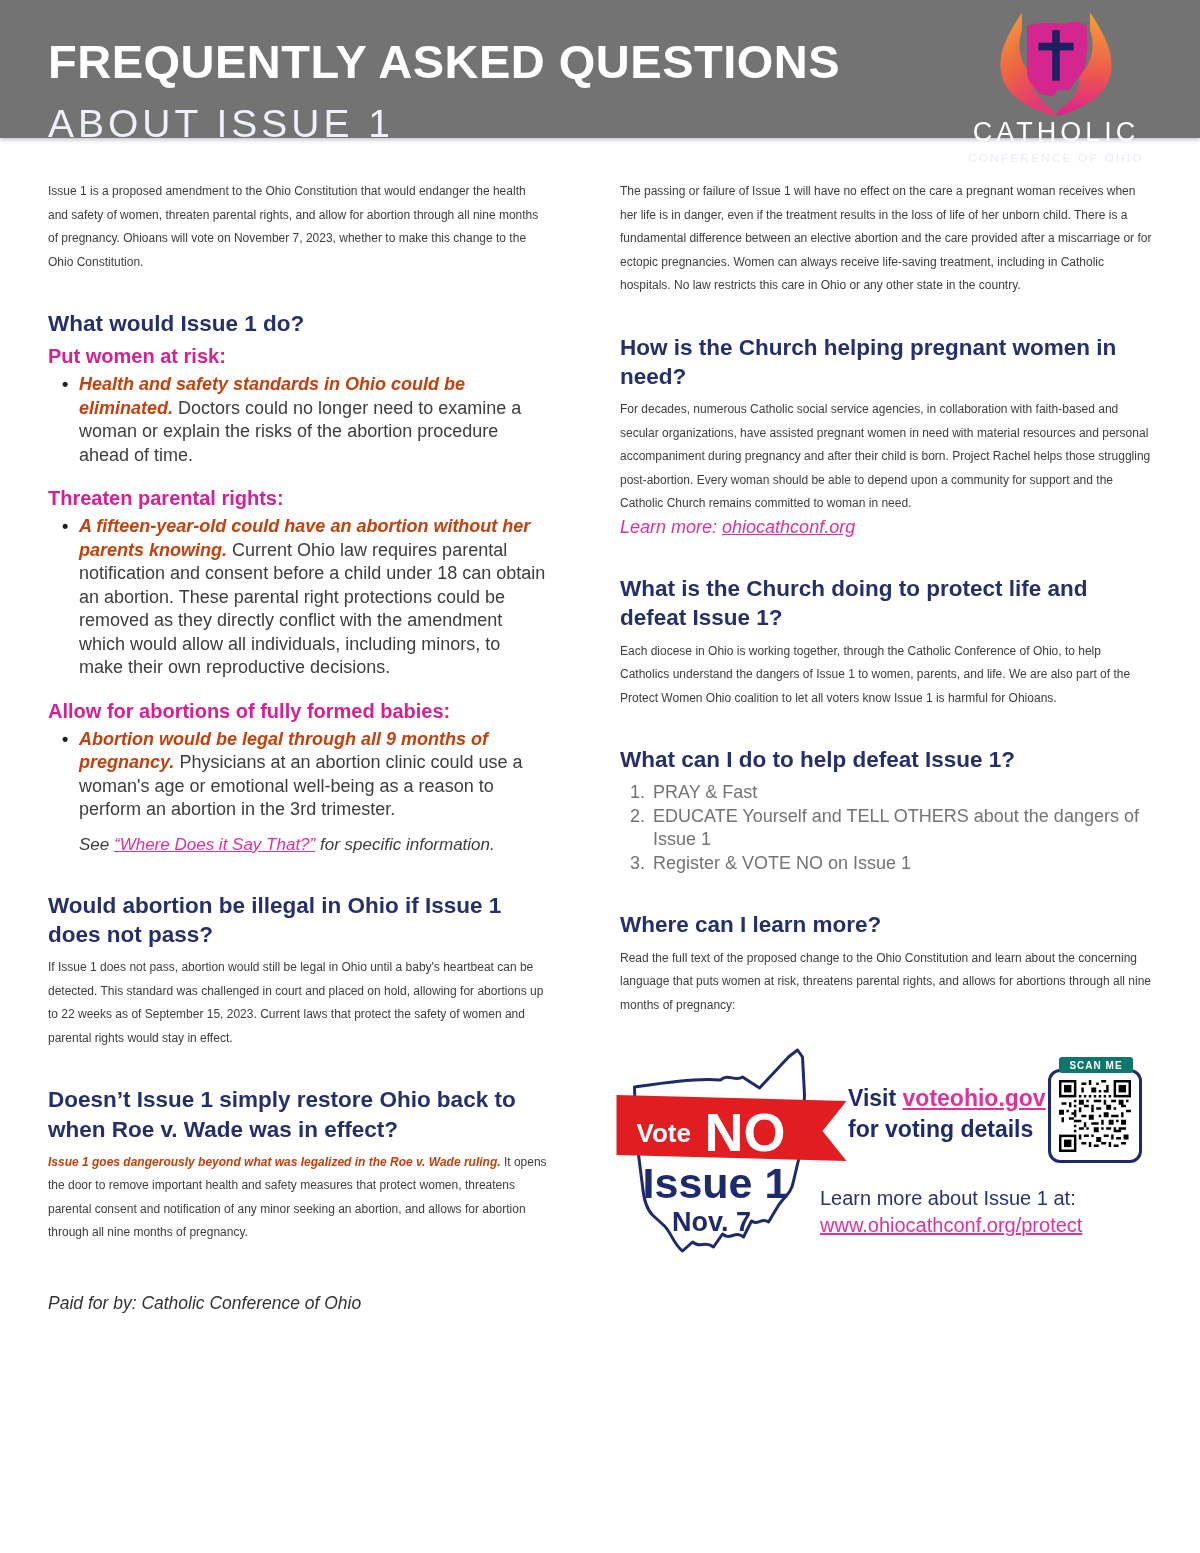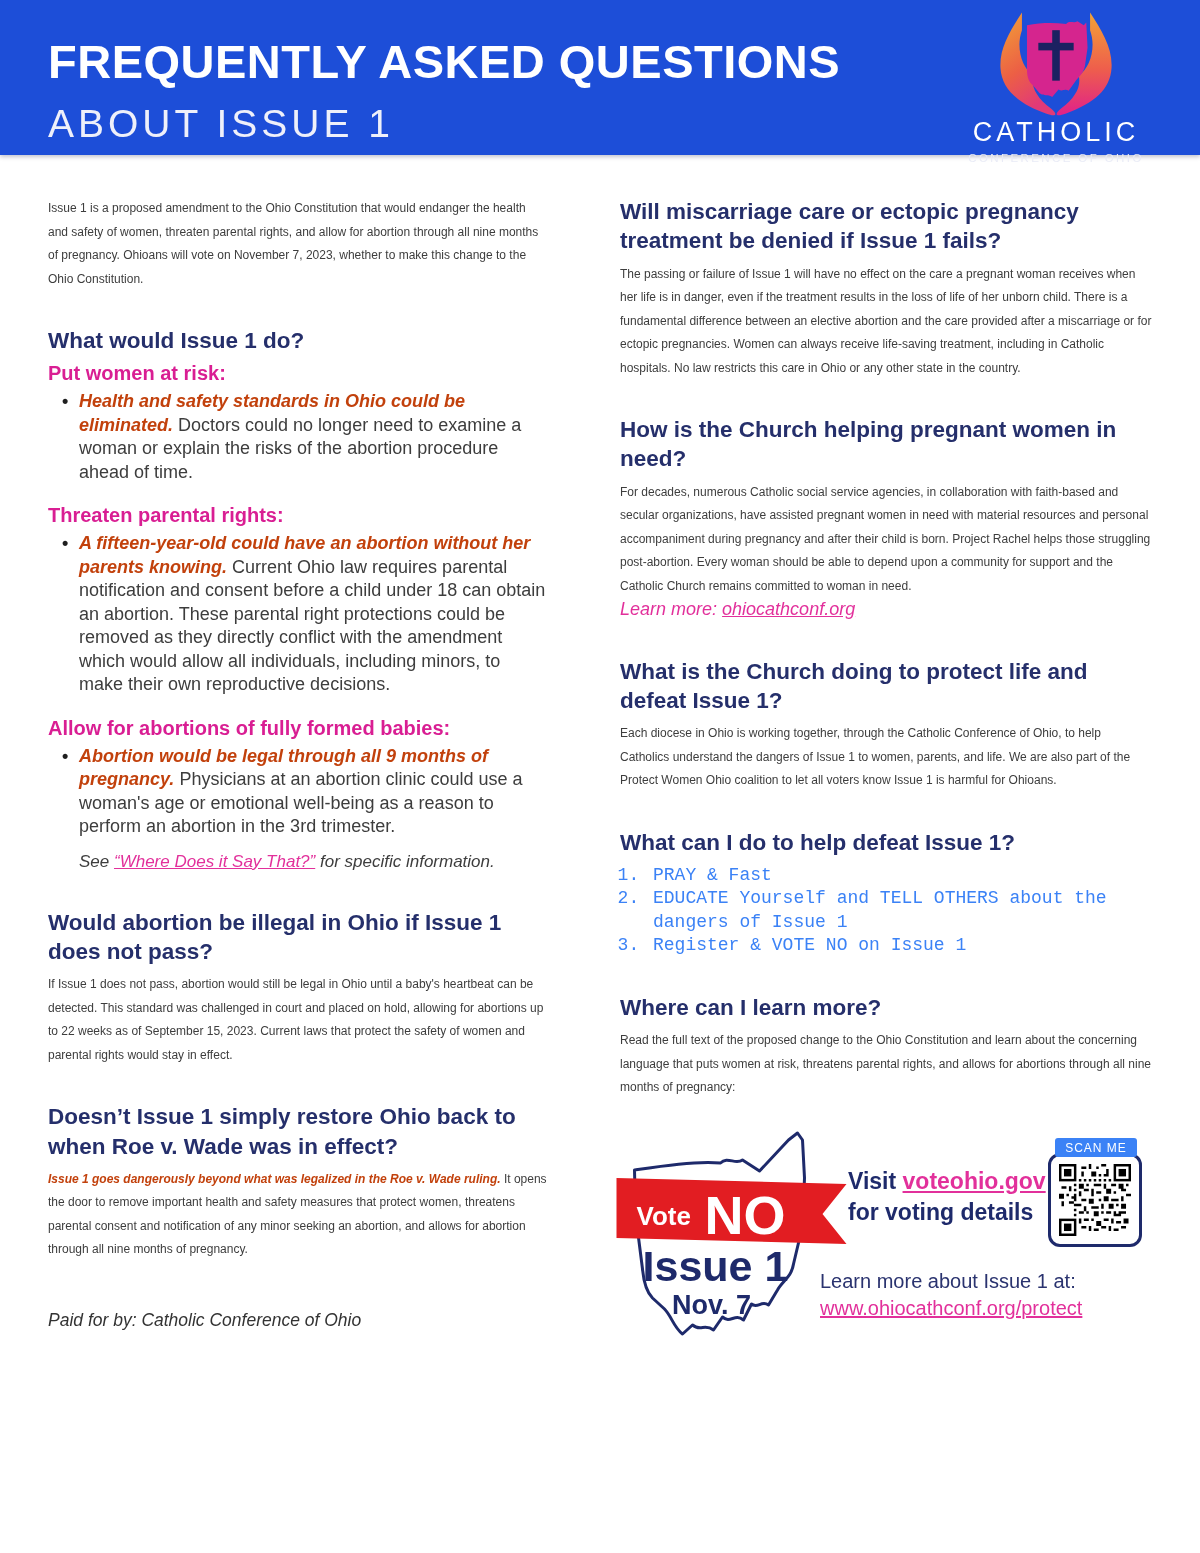--- a/index.html
+++ b/index.html
@@ -5,21 +5,21 @@
   * { margin:0; padding:0; box-sizing:border-box; }
   html,body { background:#ffffff; }
   body { font-family:"Liberation Sans", sans-serif; }
   .page {
     position:relative; width:1200px; height:1553px; margin:0 auto;
     background:#ffffff; overflow:hidden; color:#3d3d3d;
   }
 
   
   .hdr {
-    position:relative; height:155px; background:#1d4ed8;
+    position:relative; height:138px; background:#737373;
     box-shadow:0 2px 4px rgba(20,25,70,.25);
   }
   .hdr-title {
     position:absolute; left:48px; top:34px;
     font-size:47px; font-weight:bold; letter-spacing:.5px; color:#ffffff;
   }
   .hdr-subtitle {
     position:absolute; left:48px; top:102px;
     font-size:39px; font-weight:normal; letter-spacing:4px; color:#eef0fa;
   }
@@ -49,33 +49,33 @@
   ul.bullets li::before {
     content:"•"; position:absolute; left:0; top:0; color:#1f1f1f; font-weight:bold;
   }
   .see-note {
     font-style:italic; font-size:17px; color:#3d3d3d;
     margin:12px 0 0 31px; line-height:22px;
   }
   a.plink { color:#e2309b; text-decoration:underline; cursor:pointer; }
   .learn-more { font-style:italic; color:#e2309b; font-size:18px; line-height:23.5px; }
   ol.steps { margin:3px 0 0 10px; padding-left:20px; }
-  ol.steps li { font-size:18px; line-height:23.5px; color:#3b82f6; padding-left:3px;font-family:Liberation Mono, monospace; }
+  ol.steps li { font-size:18px; line-height:23.5px; color:#737373; padding-left:3px; }
   .paidfor { font-style:italic; font-size:17.5px; color:#333333; margin-top:48px; }
 
   
   .vote-wrap { position:relative; height:235px; margin-top:26px; }
   .ohio-svg { position:absolute; left:-6px; top:0; }
   .visit-block { position:absolute; left:228px; top:40px; font-size:23px; font-weight:bold; color:#1e2a6b; line-height:31px; }
   .visit-block a.plink { font-weight:bold; }
   .learn-block { position:absolute; left:200px; top:142px; font-size:20px; color:#2a336f; line-height:27px; }
   .qr-block { position:absolute; left:428px; top:12px; width:96px; text-align:center; }
   .scan-tab {
-    position:relative; z-index:2; display:inline-block; background:#3b82f6; color:#ffffff;
-    font-size:12px; font-weight:normal; letter-spacing:1px; padding:3px 10px 2px;
+    position:relative; z-index:2; display:inline-block; background:#0f766e; color:#ffffff;
+    font-size:10px; font-weight:bold; letter-spacing:1px; padding:3px 10px 2px;
     border-radius:3px;
   }
   .qr-box {
     margin-top:-4px; background:#ffffff; border:3px solid #1e2a6b; border-radius:12px;
     width:94px; height:94px; padding:8px;
   }
 </style>
 </head>
 <body>
 
@@ -151,21 +151,20 @@
         <h3 class="q">Doesn’t Issue 1 simply restore Ohio back to when Roe v. Wade was in effect?</h3>
         <p class="body"><span class="lead">Issue 1 goes dangerously beyond what was legalized in the Roe v. Wade ruling.</span><span> It opens the door to remove important health and safety measures that protect women, threatens parental consent and notification of any minor seeking an abortion, and allows for abortion through all nine months of pregnancy.</span></p>
       </section>
 
       <p class="paidfor">Paid for by: Catholic Conference of Ohio</p>
     </section>
 
     <section class="col">
 
       <section class="qa">
-        <h3 class="q">Will miscarriage care or ectopic pregnancy treatment be denied if Issue 1 fails?</h3>
         <p class="body">The passing or failure of Issue 1 will have no effect on the care a pregnant woman receives when her life is in danger, even if the treatment results in the loss of life of her unborn child. There is a fundamental difference between an elective abortion and the care provided after a miscarriage or for ectopic pregnancies. Women can always receive life-saving treatment, including in Catholic hospitals. No law restricts this care in Ohio or any other state in the country.</p>
       </section>
 
       <section class="qa">
         <h3 class="q">How is the Church helping pregnant women in need?</h3>
         <p class="body">For decades, numerous Catholic social service agencies, in collaboration with faith-based and secular organizations, have assisted pregnant women in need with material resources and personal accompaniment during pregnancy and after their child is born. Project Rachel helps those struggling post-abortion. Every woman should be able to depend upon a community for support and the Catholic Church remains committed to woman in need.</p>
         <p class="learn-more"><span>Learn more: </span><a class="plink">ohiocathconf.org</a></p>
       </section>
 
       <section class="qa">

